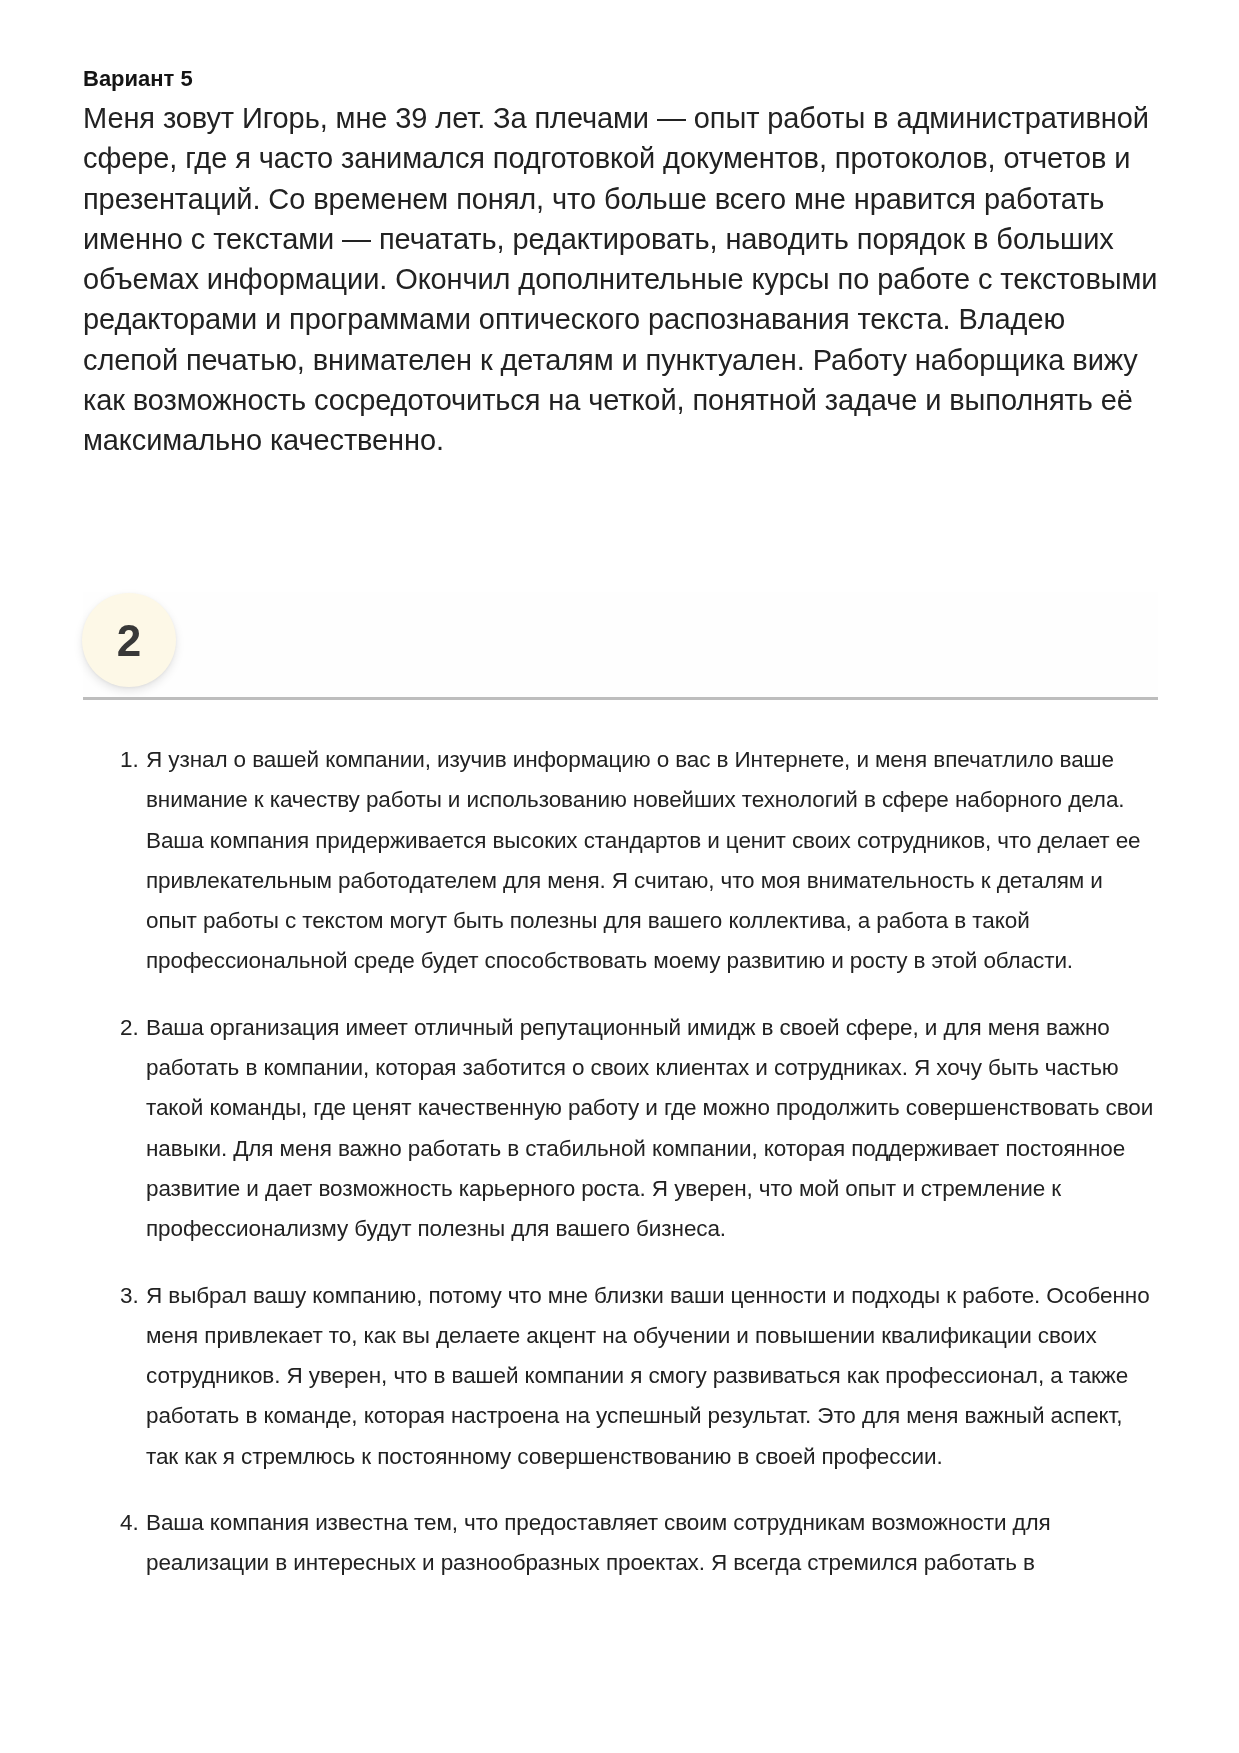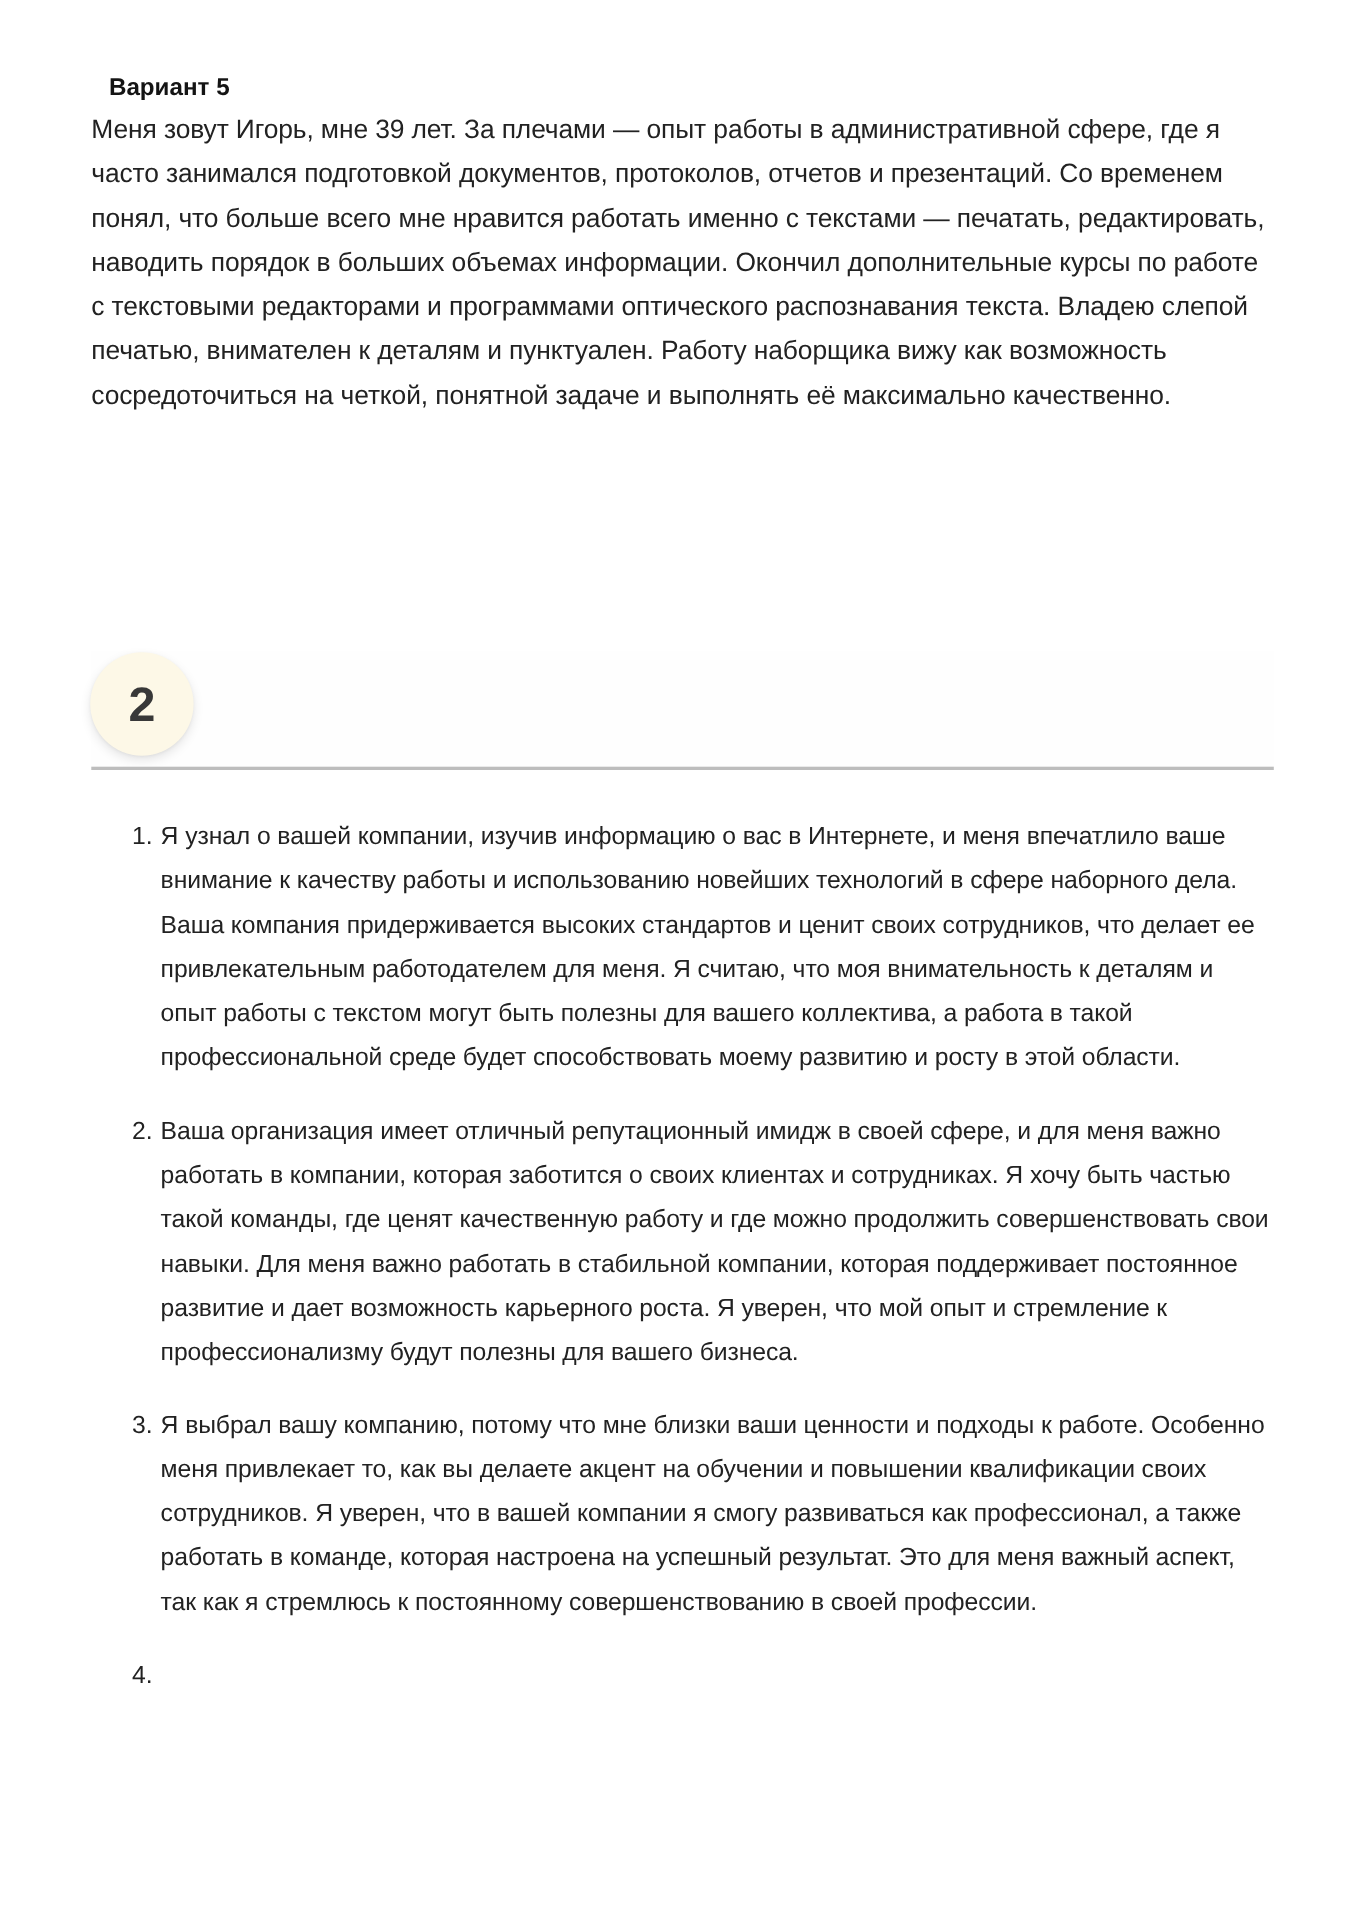--- a/index.html
+++ b/index.html
@@ -17,33 +17,33 @@
     }
     .page {
       position: absolute;
       left: 83px;
       top: 0;
       width: 1075px;
     }
     .variant-title {
       position: absolute;
       top: 64px;
-      left: 16px;
+      left: 0;
       font-size: 22px;
       font-weight: bold;
       color: #141414;
       line-height: 30px;
       margin: 0;
     }
     .intro-paragraph {
       position: absolute;
       top: 98px;
       left: 0;
       width: 1075px;
-      font-size: 24px;
+      font-size: 29px;
       line-height: 40.3px;
       color: #222222;
       margin: 0;
       letter-spacing: -0.1px;
     }
     .section-header {
       position: absolute;
       top: 592px;
       left: 0;
       width: 1075px;
@@ -136,16 +136,17 @@
     <li class="reason-item">
       <span class="reason-marker">2.</span>
       <span>Ваша организация имеет отличный репутационный имидж в своей сфере, и для меня важно работать в компании, которая заботится о своих клиентах и сотрудниках. Я хочу быть частью такой команды, где ценят качественную работу и где можно продолжить совершенствовать свои навыки. Для меня важно работать в стабильной компании, которая поддерживает постоянное развитие и дает возможность карьерного роста. Я уверен, что мой опыт и стремление к профессионализму будут полезны для вашего бизнеса.</span>
     </li>
     <li class="reason-item">
       <span class="reason-marker">3.</span>
       <span>Я выбрал вашу компанию, потому что мне близки ваши ценности и подходы к работе. Особенно меня привлекает то, как вы делаете акцент на обучении и повышении квалификации своих сотрудников. Я уверен, что в вашей компании я смогу развиваться как профессионал, а также работать в команде, которая настроена на успешный результат. Это для меня важный аспект, так как я стремлюсь к постоянному совершенствованию в своей профессии.</span>
     </li>
     <li class="reason-item">
       <span class="reason-marker">4.</span>
+      <span>Ваша компания известна тем, что предоставляет своим сотрудникам возможности для реализации в интересных и разнообразных проектах. Я всегда стремился работать в</span>
     </li>
   </ol>
 
 </div>
 
 </body></html>

